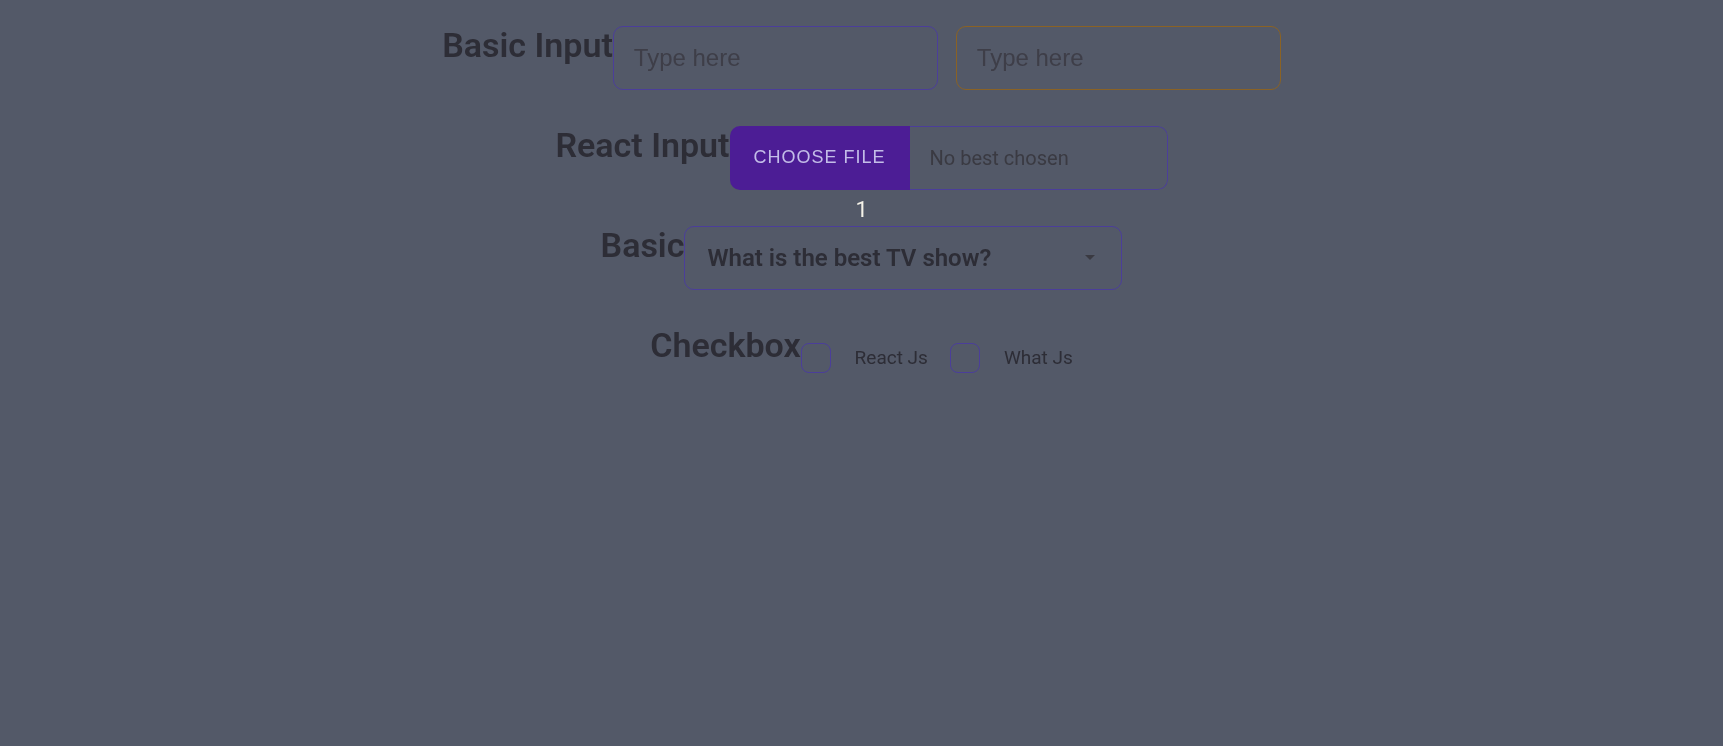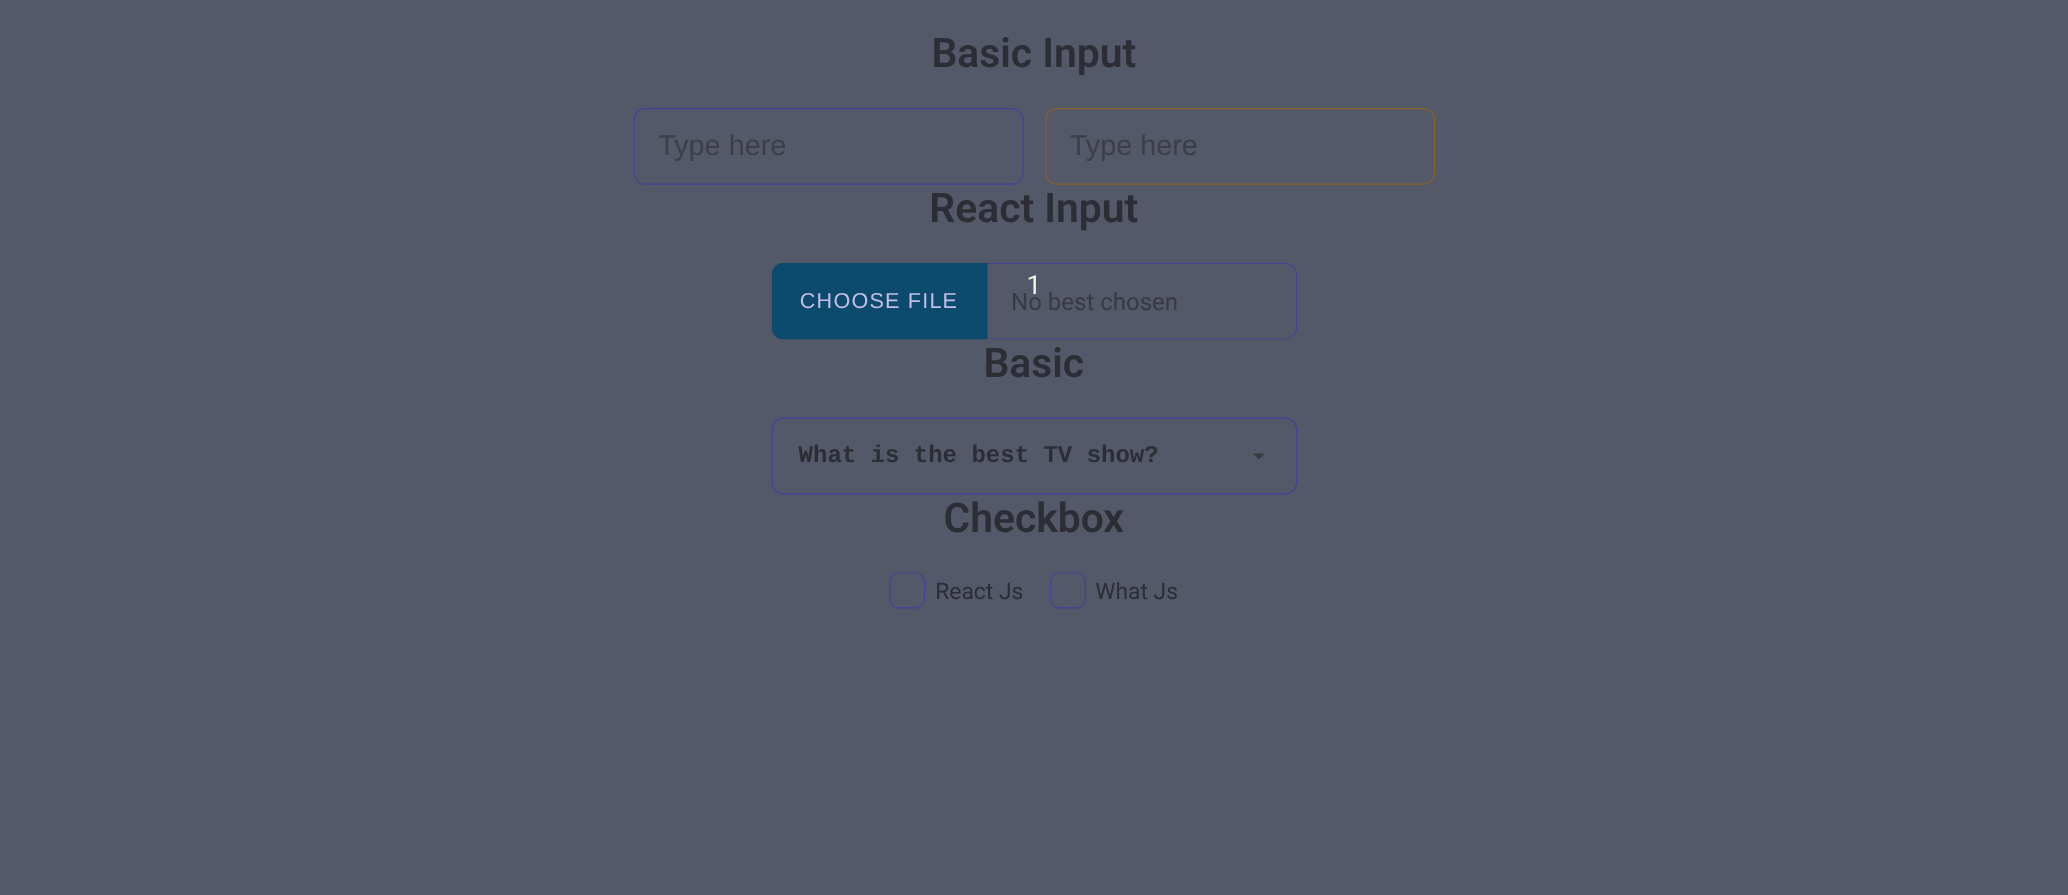--- a/index.html
+++ b/index.html
@@ -14,22 +14,23 @@
       min-height: 746px;
       width: 100%;
       display: flex;
       flex-direction: column;
       align-items: center;
       padding-top: 25px;
     }
     
     .section {
       display: flex;
-      flex-direction: column;
-      align-items: center;
+      flex-direction: row;
+      align-items: center;
+      margin-bottom: 35px;
     }
     
     .section-title {
       font-size: 34px;
       font-weight: 600;
       color: #2d2d36;
       margin-bottom: 25px;
     }
     
     .input-row {
@@ -64,21 +65,21 @@
       display: flex;
       align-items: stretch;
       width: 438px;
       height: 64px;
       border-radius: 10px;
       overflow: hidden;
       position: relative;
     }
     
     .file-btn {
-      background-color: #0c4a6e;
+      background-color: #4c1d95;
       color: #c3bde8;
       border: none;
       padding: 0 24px;
       font-size: 18px;
       letter-spacing: 1px;
       cursor: pointer;
       display: flex;
       align-items: center;
       justify-content: center;
     }
@@ -112,45 +113,44 @@
       border: 1.5px solid #4b3e9a;
       border-radius: 10px;
       display: flex;
       align-items: center;
       padding: 0 22px;
       justify-content: space-between;
       cursor: pointer;
     }
     
     .select-text {
-      font-size: 20px;
+      font-size: 24px;
       font-weight: 600;
       color: #2d2d36;
-      font-family: Liberation Mono, monospace;
     }
     
     .chevron-down {
       width: 0;
       height: 0;
       border-left: 5px solid transparent;
       border-right: 5px solid transparent;
       border-top: 5px solid #3a3a42;
       margin-right: 4px;
     }
     
     .checkbox-row {
       display: flex;
       gap: 22px;
       align-items: center;
     }
     
     .checkbox-item {
       display: flex;
       align-items: center;
-      gap: 8px;
+      gap: 24px;
       cursor: pointer;
     }
     
     .checkbox-box {
       width: 30px;
       height: 30px;
       border: 1.5px solid #4b3e9a;
       border-radius: 8px;
       background-color: transparent;
     }

